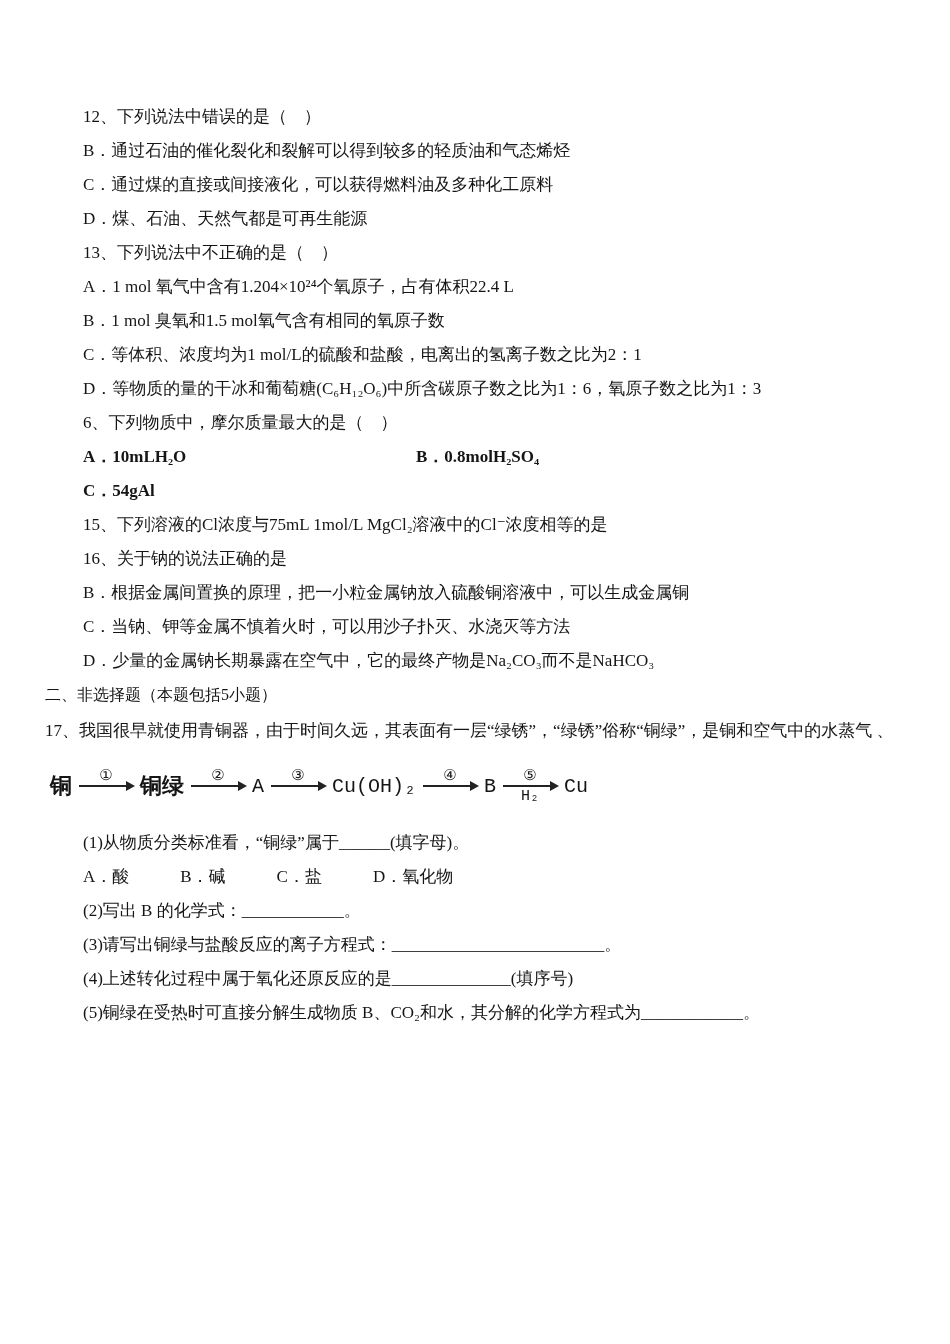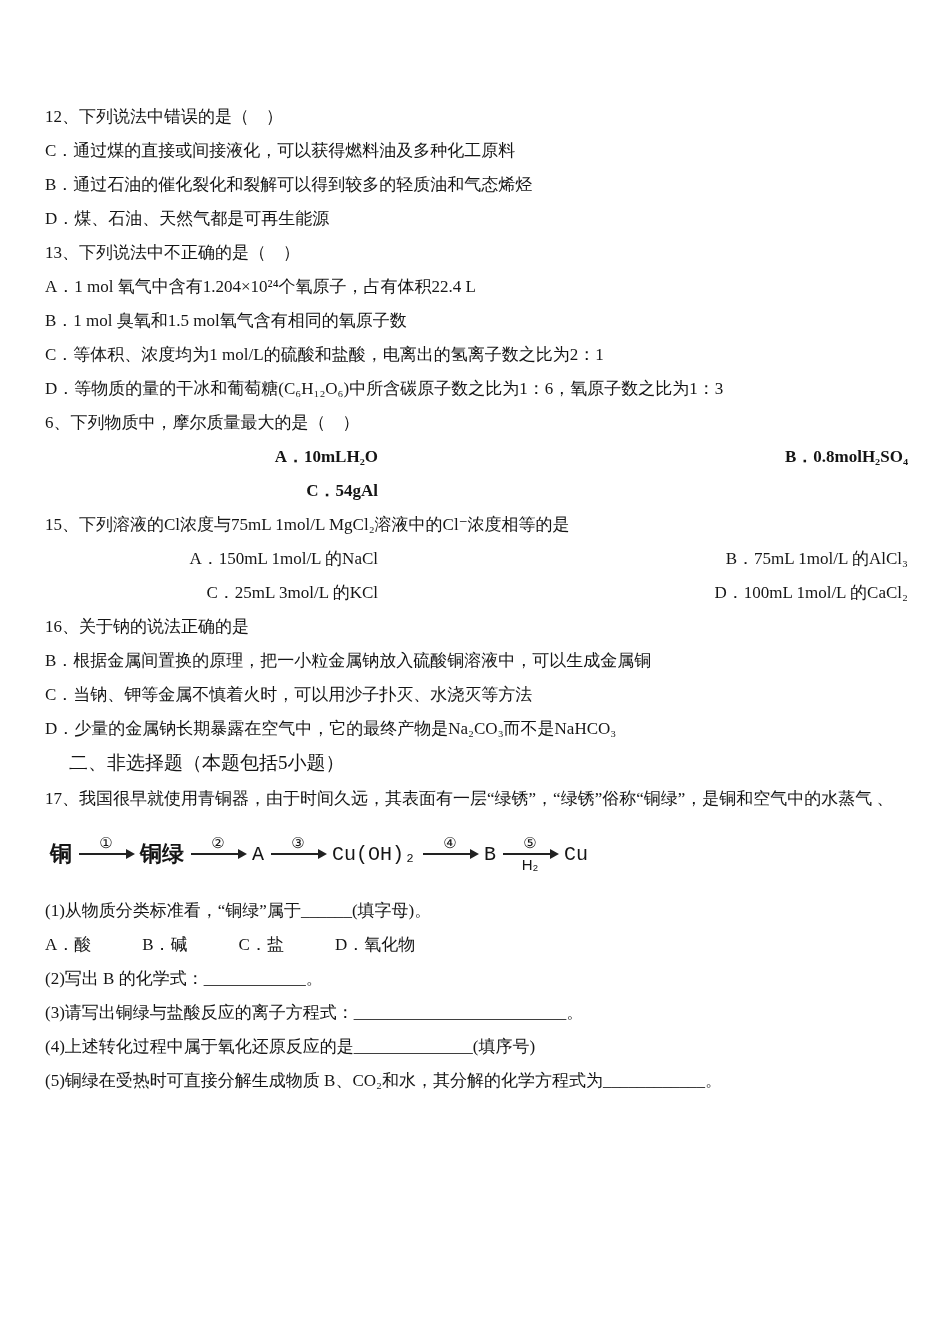--- a/index.html
+++ b/index.html
@@ -8,29 +8,30 @@
     width: 950px; height: 1344px;
     font-family: "Liberation Serif", "DejaVu Serif", serif;
     color: #151515;
     overflow: hidden;
   }
   .page { padding: 100px 42px 0 45px; }
   .line {
     font-size: 17px;
     line-height: 34px;
     white-space: nowrap;
+    margin-left: 38px;
   }
   .para-line {
     font-size: 17px;
     line-height: 38px;
     white-space: nowrap;
   }
-  .opt-grid { display: grid; grid-template-columns: 333px auto; text-align: right; }
+  .opt-grid { display: grid; grid-template-columns: 333px auto; }
   .bold { font-weight: bold; }
-  .section-header { font-size: 19px; line-height: 34px; margin-left: 24px; }
+  .section-header { font-size: 16px; line-height: 34px; }
 
   
   .diagram {
     display: flex;
     align-items: center;
     margin: 16px 0 20px 2px;
   }
   .dnode {
     font-size: 22px;
     font-weight: bold;
@@ -43,41 +44,41 @@
     font-weight: normal;
   }
   .darrow {
     display: flex;
     flex-direction: column;
     align-items: center;
     margin: 0 4px;
   }
   .dtop  { font-size: 15px; height: 19px; line-height: 19px; }
   .dbot  { font-size: 15px; height: 19px; line-height: 19px;
-           font-family: Liberation Sans, sans-serif; }
+           font-family: Liberation Mono, monospace; }
   .shaft { width: 54px; height: 2px; background: #222; position: relative; }
   .shaft::after {
     content: "";
     position: absolute;
     right: -2px; top: -4px;
     width: 0; height: 0;
     border-left: 9px solid #222;
     border-top: 5px solid transparent;
     border-bottom: 5px solid transparent;
   }
 </style>
 </head>
 <body>
 
 <div class="page">
 
   <div>
     <div class="line">12、下列说法中错误的是（　）</div>
+    <div class="line">B．通过石油的催化裂化和裂解可以得到较多的轻质油和气态烯烃</div>
     <div class="line">C．通过煤的直接或间接液化，可以获得燃料油及多种化工原料</div>
-    <div class="line">B．通过石油的催化裂化和裂解可以得到较多的轻质油和气态烯烃</div>
     <div class="line">D．煤、石油、天然气都是可再生能源</div>
   </div>
 
   <div>
     <div class="line">13、下列说法中不正确的是（　）</div>
     <div class="line">A．1 mol 氧气中含有1.204×10²⁴个氧原子，占有体积22.4 L</div>
     <div class="line">B．1 mol 臭氧和1.5 mol氧气含有相同的氧原子数</div>
     <div class="line">C．等体积、浓度均为1 mol/L的硫酸和盐酸，电离出的氢离子数之比为2：1</div>
     <div class="line">D．等物质的量的干冰和葡萄糖(C₆H₁₂O₆)中所含碳原子数之比为1：6，氧原子数之比为1：3</div>
   </div>
@@ -86,26 +87,20 @@
     <div class="line">6、下列物质中，摩尔质量最大的是（　）</div>
     <div class="opt-grid">
       <div class="line bold">A．10mLH₂O</div>
       <div class="line bold">B．0.8molH₂SO₄</div>
       <div class="line bold">C．54gAl</div>
     </div>
   </div>
 
   <div>
     <div class="line">15、下列溶液的Cl浓度与75mL 1mol/L MgCl₂溶液中的Cl⁻浓度相等的是</div>
-    <div class="opt-grid">
-      <div class="line">A．150mL 1mol/L 的NaCl</div>
-      <div class="line">B．75mL 1mol/L 的AlCl₃</div>
-      <div class="line">C．25mL 3mol/L 的KCl</div>
-      <div class="line">D．100mL 1mol/L 的CaCl₂</div>
-    </div>
   </div>
 
   <div>
     <div class="line">16、关于钠的说法正确的是</div>
     <div class="line">B．根据金属间置换的原理，把一小粒金属钠放入硫酸铜溶液中，可以生成金属铜</div>
     <div class="line">C．当钠、钾等金属不慎着火时，可以用沙子扑灭、水浇灭等方法</div>
     <div class="line">D．少量的金属钠长期暴露在空气中，它的最终产物是Na₂CO₃而不是NaHCO₃</div>
   </div>
 
   <div class="section-header">二、非选择题（本题包括5小题）</div>

